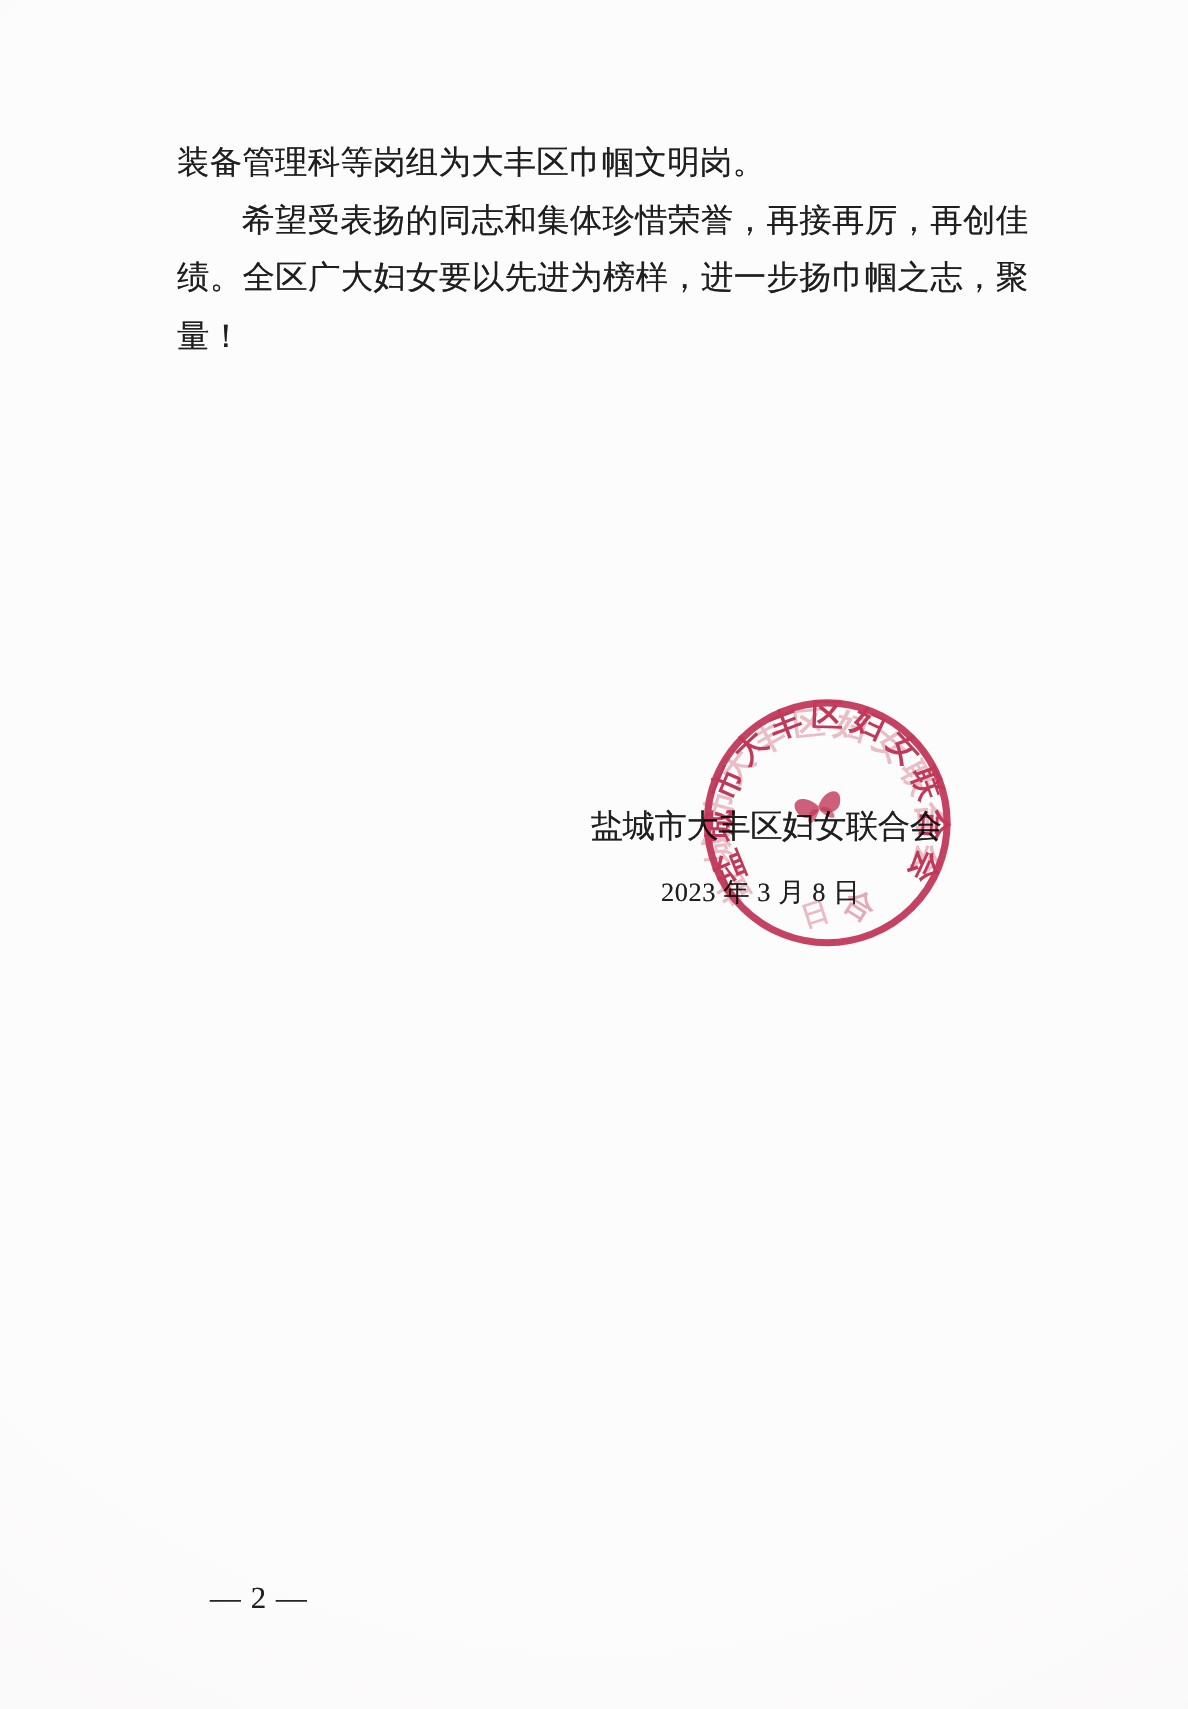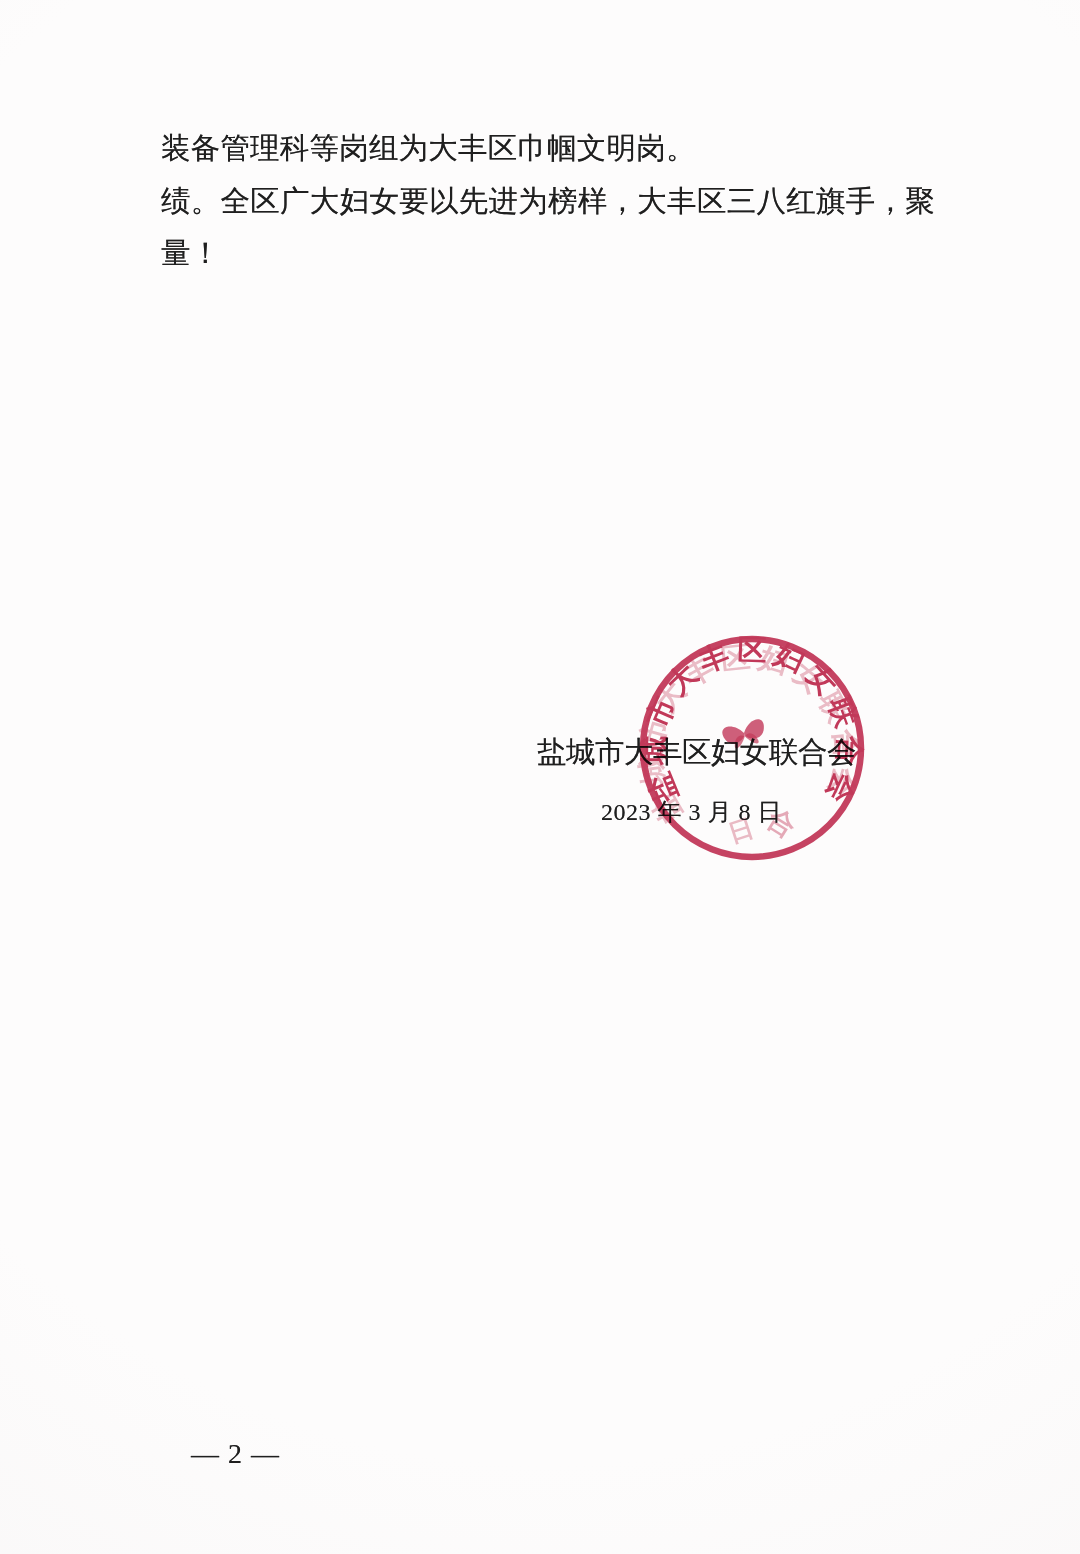--- a/index.html
+++ b/index.html
@@ -48,21 +48,22 @@
     font-weight:bold;
   }
 </style>
 </head>
 <body>
 
 <div class="page" style="color: rgb(31, 31, 31);">
 
   <div class="textblock body-block">
       <div class="tline">装备管理科等岗组为大丰区巾帼文明岗。</div>
-      <div class="tline fill">绩。全区广大妇女要以先进为榜样，大丰区三八红旗手，聚</div>
+      <div class="tline indent fill">希望受表扬的同志和集体珍惜荣誉，再接再厉，再创佳</div>
+      <div class="tline fill">绩。全区广大妇女要以先进为榜样，进一步扬巾帼之志，聚</div>
       <div class="tline">量！</div>
     </div>
 
 
   <div class="signature-line">盐城市大丰区妇女联合会</div>
 
   <div class="date-line">2023 年 3 月 8 日</div>
 
   <svg class="seal" viewBox="0 0 244 244" aria-hidden="true">
     <defs>

